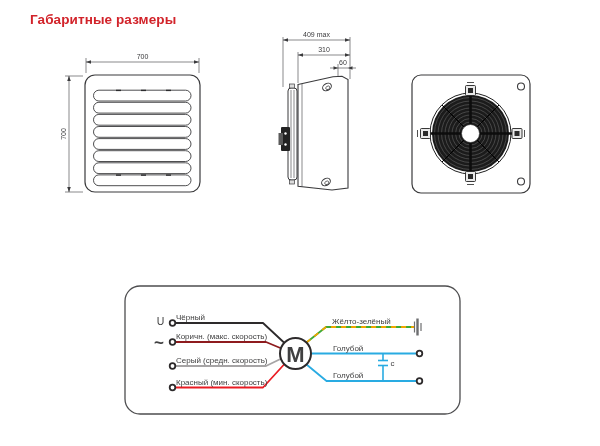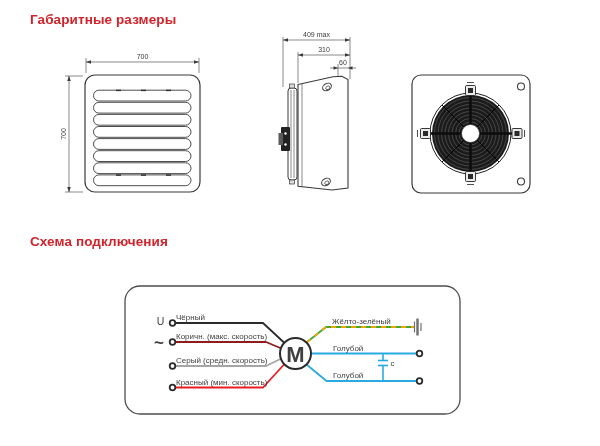--- a/index.html
+++ b/index.html
@@ -15,21 +15,20 @@
   .wiretext{font-size:8px;}
   .thin{stroke:#3a3a3c;stroke-width:.6;fill:none;}
   .arr{fill:#3a3a3c;stroke:none;}
 </style>
 </head>
 <body>
 
 <div class="page">
 
   <div class="heading" id="heading-dimensions">Габаритные размеры</div>
-  <div class="heading" id="heading-wiring">Схема подключения</div>
 
   <svg width="600" height="446" viewBox="0 0 600 446">
 
     <g>
 
       <line class="thin" x1="86" y1="73" x2="86" y2="58"></line>
       <line class="thin" x1="199" y1="73" x2="199" y2="58"></line>
       <line class="thin" x1="86" y1="62" x2="199" y2="62"></line>
       <polygon class="arr" points="86,62 91,60.2 91,63.8"></polygon>
       <polygon class="arr" points="199,62 194,60.2 194,63.8"></polygon>

